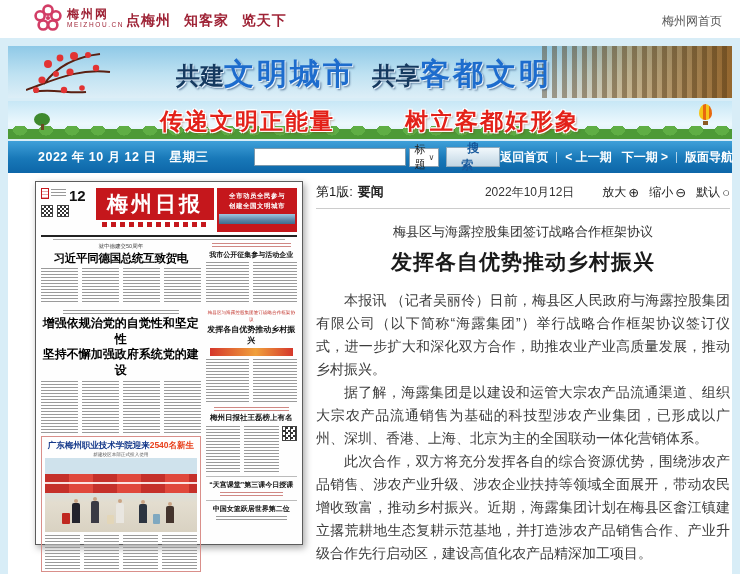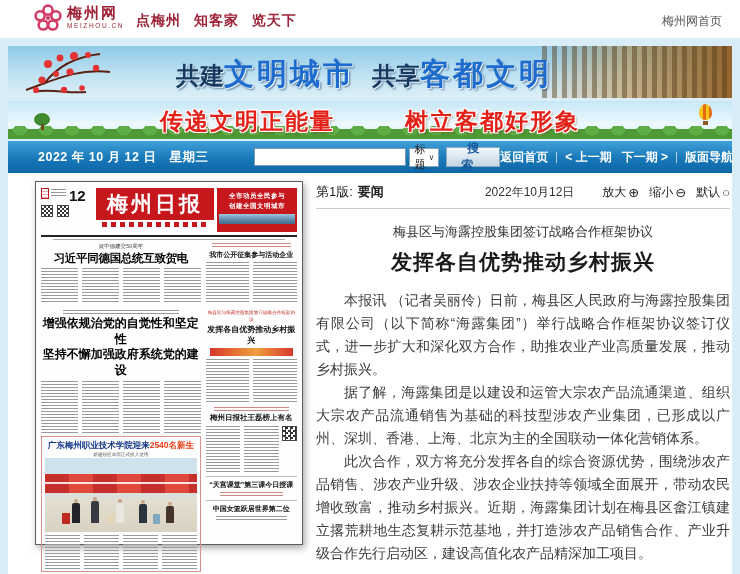--- a/index.html
+++ b/index.html
@@ -3,23 +3,23 @@
 <meta charset="utf-8">
 <style>
   * { box-sizing: border-box; margin: 0; padding: 0; }
   html,body { width:740px; height:574px; overflow:hidden; background:#d8edf7;
     font-family:"Liberation Sans","DejaVu Sans",sans-serif; }
 
   
   .topbar { height:38px; background:#fff; position:relative; }
   .logo { position:absolute; left:34px; top:4px; display:flex; align-items:center; gap:5px; cursor:pointer; }
   .logo-txt { line-height:1; }
-  .logo-title { font-size:15px; font-weight:bold; color:#9e2235; letter-spacing:2px; font-family:"DejaVu Serif","Liberation Serif",serif; }
+  .logo-title { font-size:12px; font-weight:bold; color:#9e2235; letter-spacing:2px; font-family:"DejaVu Serif","Liberation Serif",serif; }
   .logo-sub { font-size:6.5px; color:#9e2235; letter-spacing:1.6px; margin-top:2px; }
-  .slogan { position:absolute; left:136px; top:12px; font-size:14px; font-weight:bold; color:#9e2235; letter-spacing:1px; word-spacing:8px; }
+  .slogan { position:absolute; left:126px; top:12px; font-size:14px; font-weight:bold; color:#9e2235; letter-spacing:1px; word-spacing:8px; }
   .homelink { position:absolute; right:18px; top:13px; font-size:12px; color:#555; cursor:pointer; }
 
   .container { margin:8px 8px; }
 
   
   .banner1 { height:52px; position:relative; overflow:hidden; cursor:pointer;
     background:linear-gradient(180deg,#8fc9e7 0%,#bfe2f2 55%,#ddeef7 100%); }
   .b1-city { position:absolute; right:0; top:0; bottom:0; width:190px;
     background:linear-gradient(to left, rgba(145,95,35,.95), rgba(185,135,60,.55) 55%, rgba(185,135,60,0)); }
   .b1-city:after { content:""; position:absolute; inset:0;

